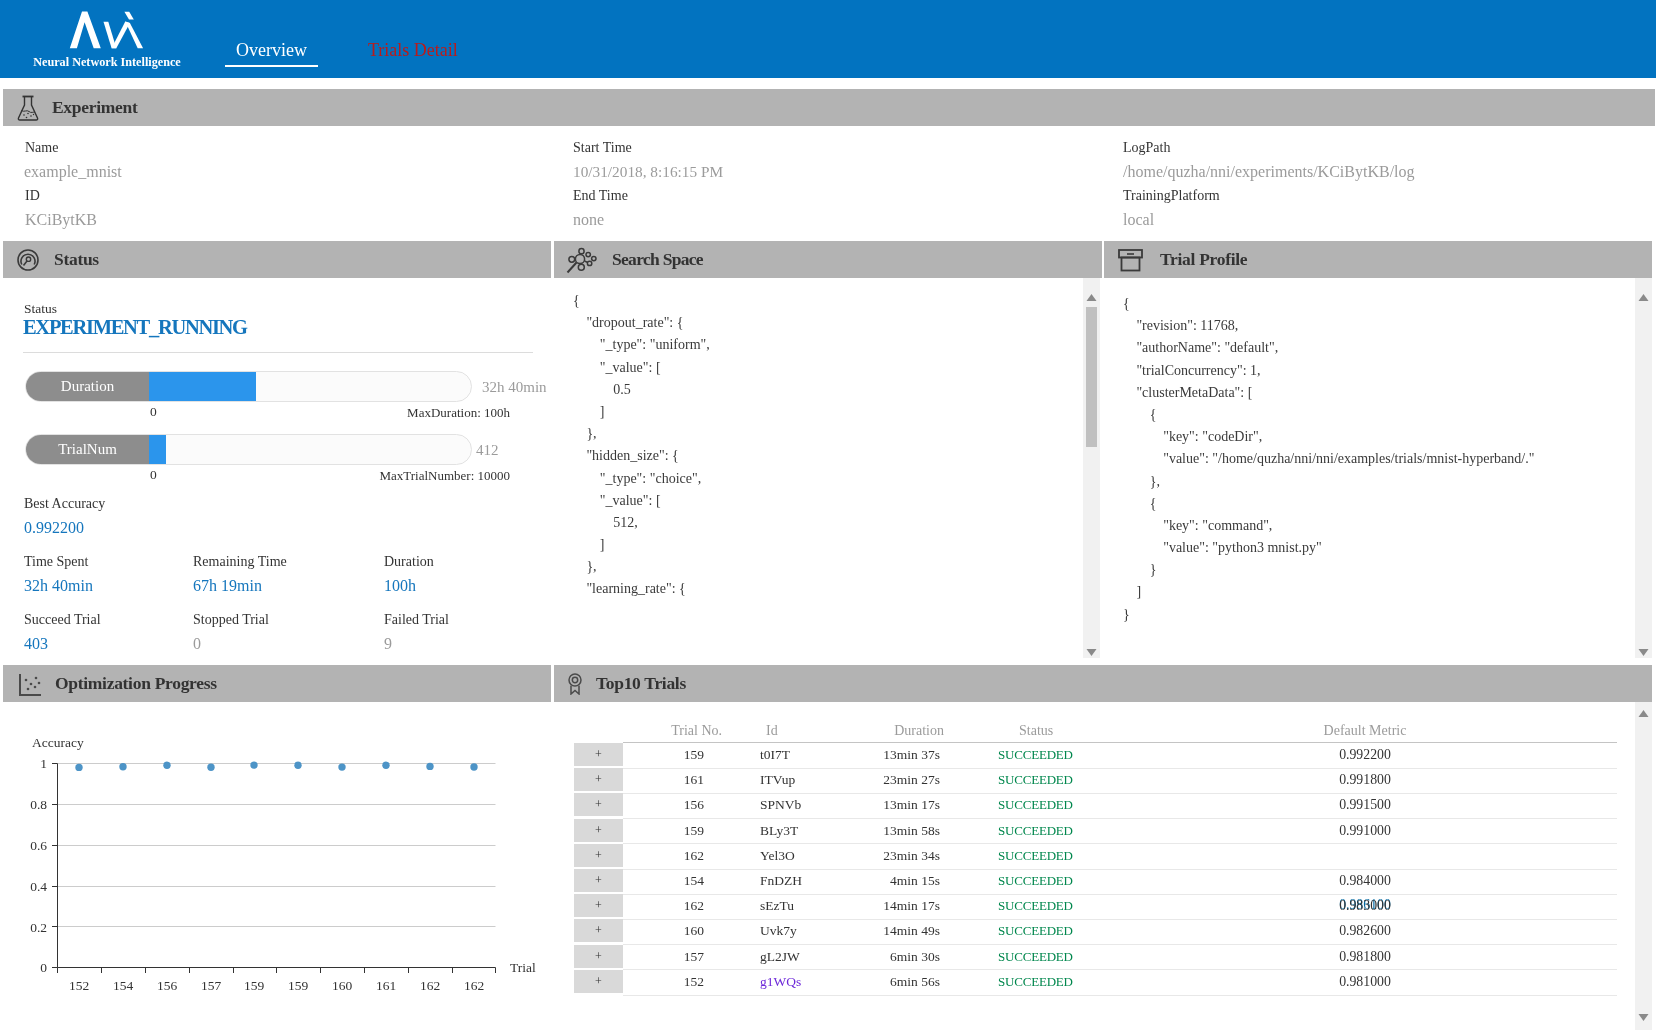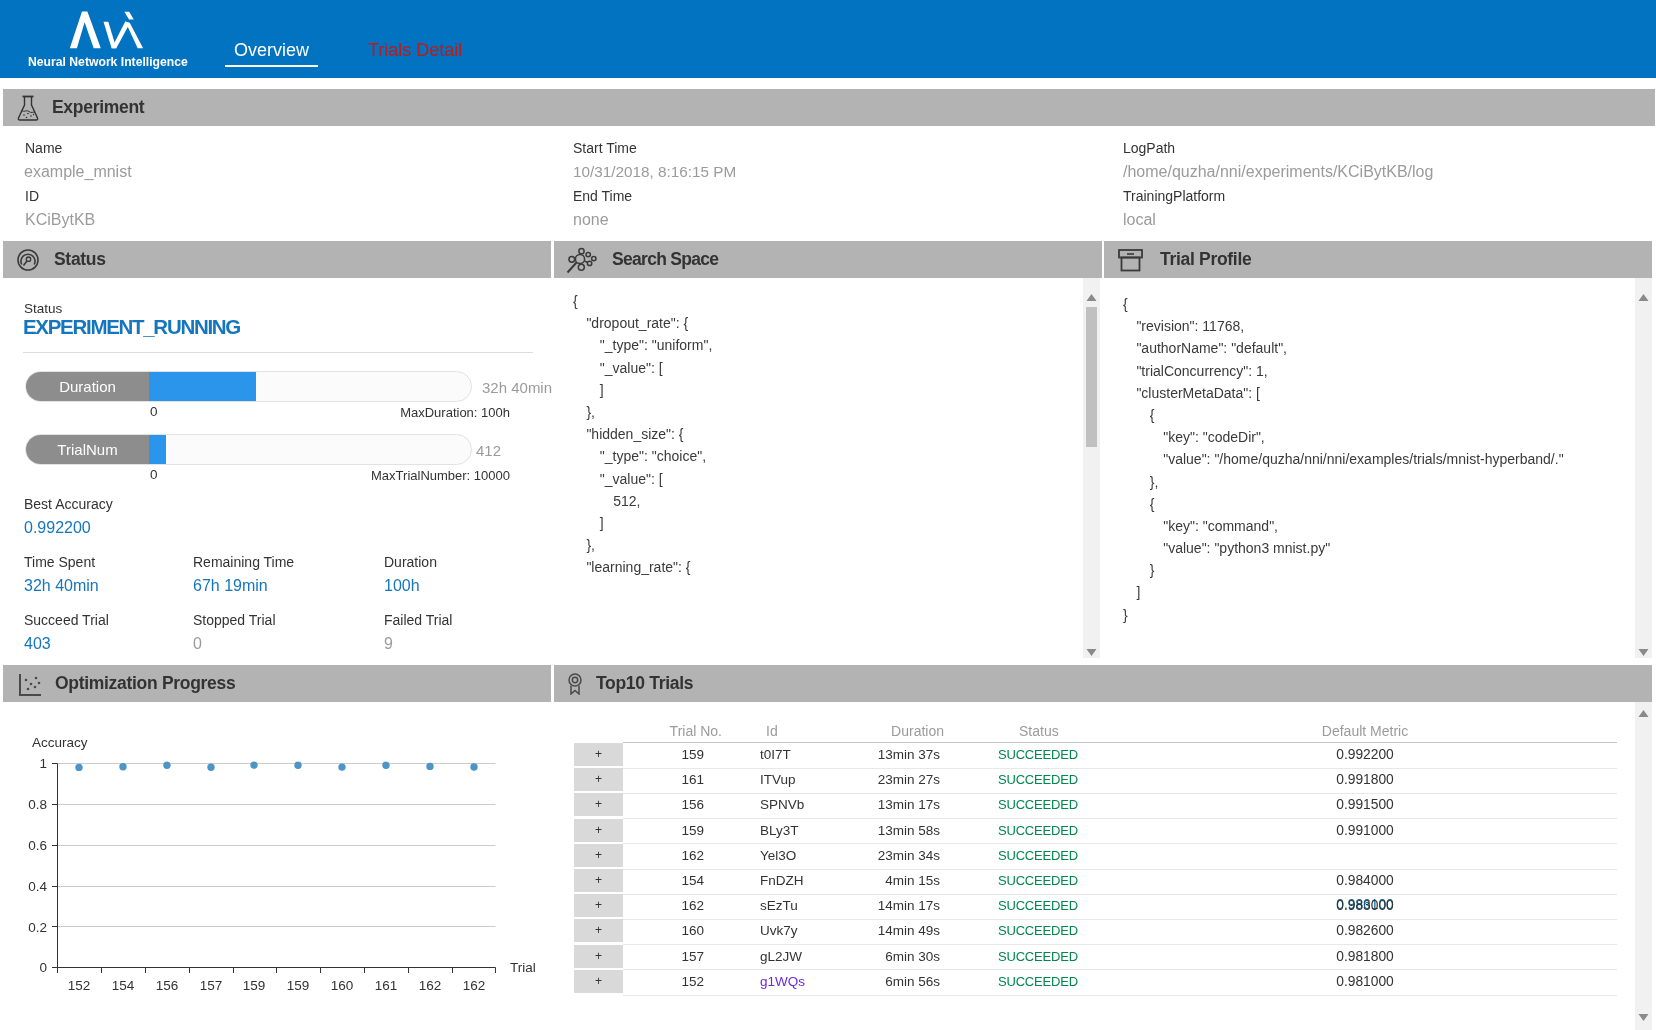--- a/index.html
+++ b/index.html
@@ -1,18 +1,18 @@
 <!DOCTYPE html>
 <html><head>
 <meta charset="utf-8">
 <style>
 * { margin:0; padding:0; box-sizing:border-box; }
 html,body { width:1656px; height:1030px; overflow:hidden; background:#fff;
   font-family:"Liberation Sans", sans-serif; }
-#page { position:relative; width:1656px; height:1030px; overflow:hidden; }
+#page { position:relative; width:1656px; height:1030px; overflow:hidden;font-family:Liberation Serif, serif; }
 .abs { position:absolute; }
 .hdrbar { position:absolute; background:#b3b3b3; height:37px; }
 .hdrtitle { position:absolute; font-size:17.5px; font-weight:bold; color:#333; letter-spacing:-0.3px; white-space:nowrap; }
 .lbl { position:absolute; font-size:14px; color:#333; white-space:nowrap; }
 .val { position:absolute; font-size:16px; color:#9b9b9b; white-space:nowrap; }
 .blue { color:#1576bd !important; }
 .json { position:absolute; font-size:14px; color:#3a3a3a; line-height:22.2px; }
 .json div { height:22.2px; white-space:pre; }
 </style>
 </head>
@@ -129,20 +129,21 @@
   </g>
 </svg>
 <div class="hdrtitle" style="left:612px;top:249px;letter-spacing:-0.7px;">Search Space</div>
 
 <div class="abs" style="left:573px;top:290px;width:500px;height:374px;overflow:hidden;">
       <div class="json" style="position:static;">
         <div>{</div>
         <div style="padding-left:13.4px">"dropout_rate": {</div>
         <div style="padding-left:26.8px">"_type": "uniform",</div>
         <div style="padding-left:26.8px">"_value": [</div>
+        <div style="padding-left:40.2px">0.5</div>
         <div style="padding-left:26.8px">]</div>
         <div style="padding-left:13.4px">},</div>
         <div style="padding-left:13.4px">"hidden_size": {</div>
         <div style="padding-left:26.8px">"_type": "choice",</div>
         <div style="padding-left:26.8px">"_value": [</div>
         <div style="padding-left:40.2px">512,</div>
         <div style="padding-left:26.8px">]</div>
         <div style="padding-left:13.4px">},</div>
         <div style="padding-left:13.4px">"learning_rate": {</div>
       </div>

